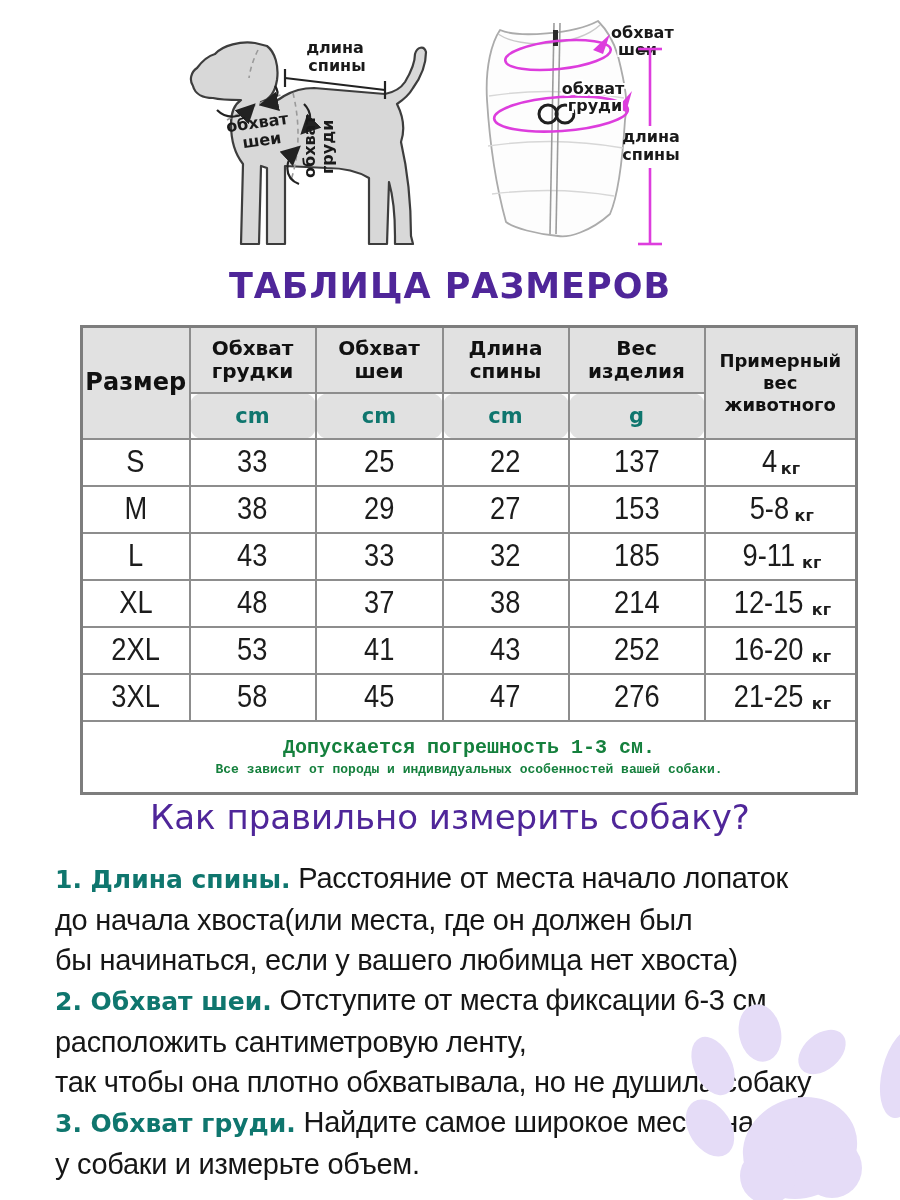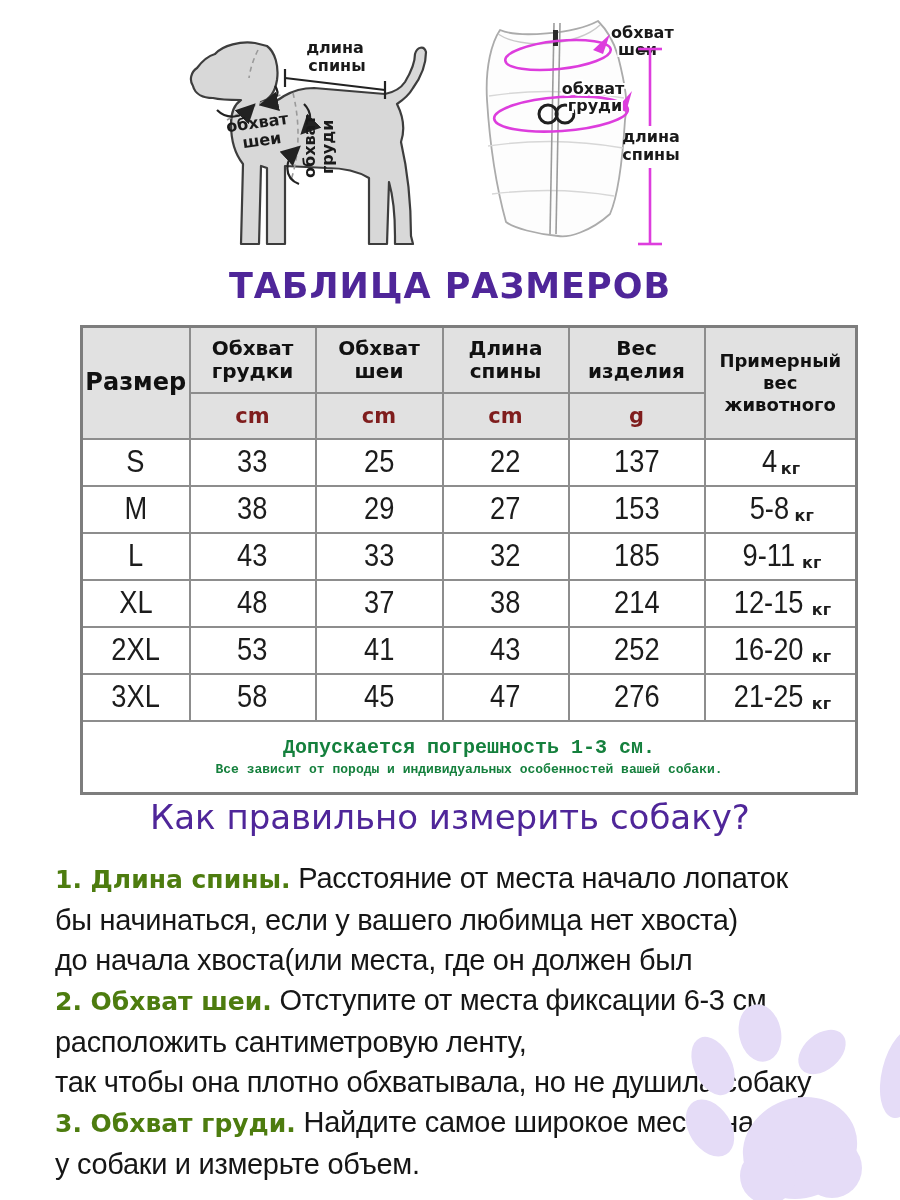--- a/index.html
+++ b/index.html
@@ -31,21 +31,21 @@
   }
   table.size-table { border:3px solid #7d7d7d; }
   th.hcell {
     background:#e1e1e1; font-family:"DejaVu Sans", sans-serif;
     font-weight:bold; font-size:20px; color:#111; line-height:1.12;
   }
   th.hcell.sizecol { font-size:24px;margin-left:20px; }
   th.hcell.approx { font-size:18px; line-height:1.2; }
   td.unit {
     background:#e1e1e1; font-family:"DejaVu Sans", sans-serif;
-    font-weight:bold; font-size:21px; color:#7f1d1d; height:44px;
+    font-weight:bold; font-size:21px; color:#0f766e; height:44px;border-radius:13px;
   }
   td.val { height:45px; font-size:31px; color:#1c1c1c; background:#fff; }
   td.val .num { display:inline-block; transform:scaleX(0.88); }
   td.val .kg {
     display:inline-block; transform:none; font-family:"DejaVu Sans", sans-serif;
     font-weight:bold; font-size:16px; margin-left:3px; position:relative; top:2px;
   }
   td.note-cell { background:#fff; height:70px; }
   .note1, .note2 {
     font-family:Liberation Mono, monospace; font-weight:bold; color:#15803d;
@@ -53,21 +53,21 @@
   .note1 { font-size:20px; margin-bottom:3px; }
   .note2 { font-size:13px; }
 
   
   .howto-body {
     position:absolute; left:55px; top:858px; width:800px;
     font-size:29px; line-height:40px; color:#161616; letter-spacing:-0.3px;
   }
   .howto-body .plabel {
     font-family:"DejaVu Sans", sans-serif; font-weight:bold;
-    font-size:25px; color:#4d7c0f; letter-spacing:0;
+    font-size:25px; color:#0f766e; letter-spacing:0;
   }
 
   
   .dog-svg  { position:absolute; left:163px; top:8px; }
   .vest-svg { position:absolute; left:478px; top:8px; }
   .paw-svg  { position:absolute; left:660px; top:988px; }
 
   .diag-label { font-family:"DejaVu Sans", sans-serif; font-weight:bold; fill:#1a1a1a; }
 </style>
 </head>
@@ -253,22 +253,22 @@
     </tbody>
   </table>
 
   <div class="howto-heading">Как правильно измерить собаку?</div>
 
   <div class="howto-body">
     <div>
       <span class="plabel">1. Длина спины.</span>
       <span>Расстояние от места начало лопаток</span>
     </div>
+    <div>до начала хвоста(или места, где он должен был</div>
     <div>бы начинаться, если у вашего любимца нет хвоста)</div>
-    <div>до начала хвоста(или места, где он должен был</div>
     <div>
       <span class="plabel">2. Обхват шеи.</span>
       <span>Отступите от места фиксации 6-3 см</span>
     </div>
     <div>расположить сантиметровую ленту,</div>
     <div>так чтобы она плотно обхватывала, но не душила собаку</div>
     <div>
       <span class="plabel">3. Обхват груди.</span>
       <span>Найдите самое широкое место на груди</span>
     </div>

